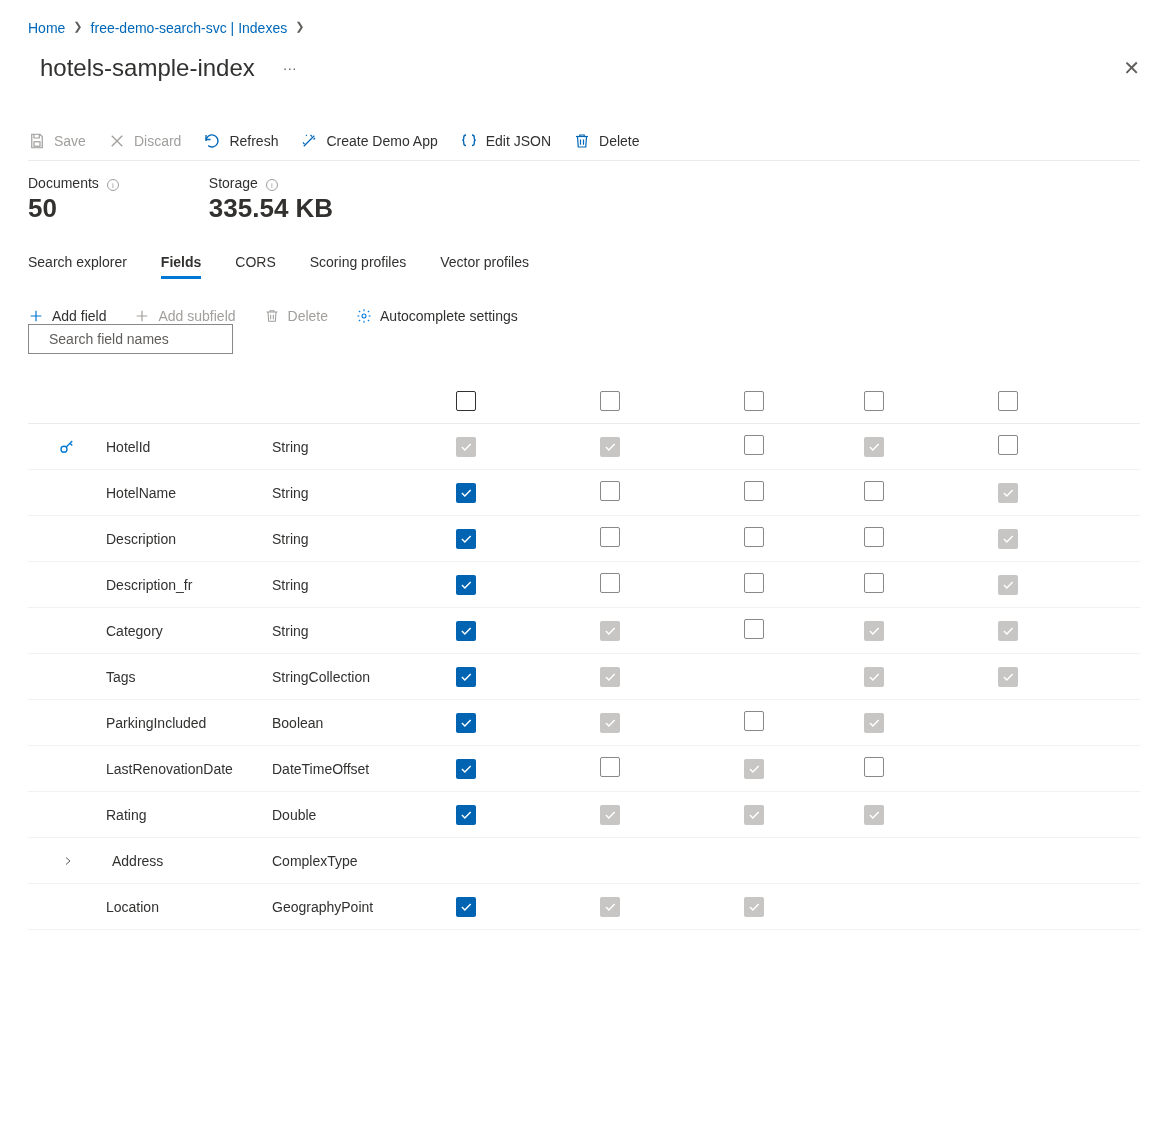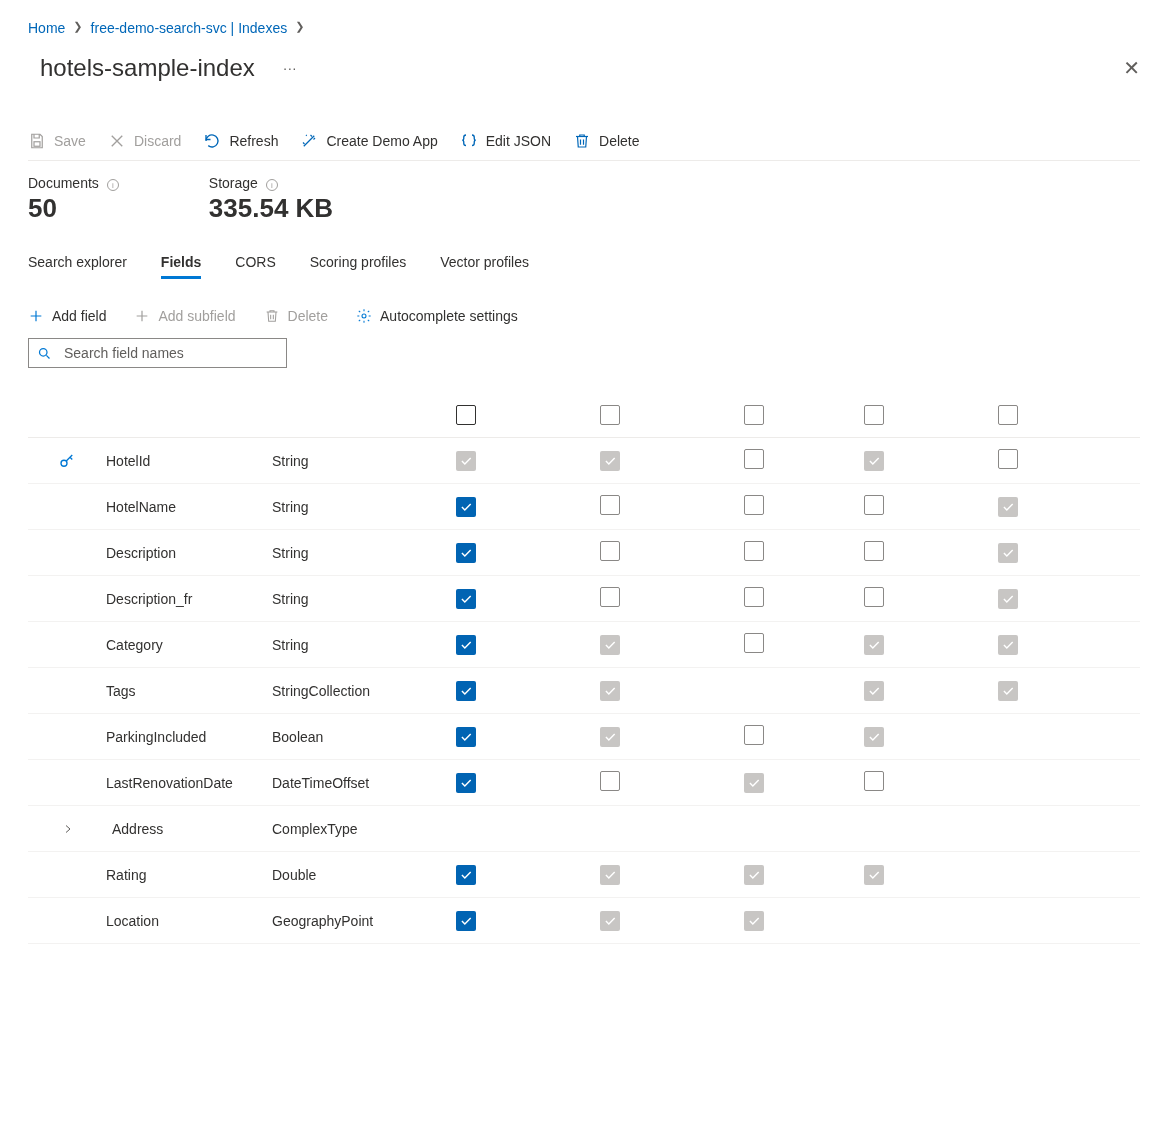--- a/index.html
+++ b/index.html
@@ -55,22 +55,22 @@
   .subtoolbar { display: flex; gap: 28px; margin-top: 30px; }
   .subtool { display: inline-flex; align-items: center; gap: 8px; cursor: pointer; }
   .subtool.disabled { color: #a19f9d; cursor: default; }
   .subtool svg { width: 16px; height: 16px; }
   .subtool.blue { color: #323130; }
   .subtool.blue svg { stroke: #0078d4; }
 
   
   .search-box {
     display: flex; align-items: center; gap: 10px;
-    border: 1px solid #8a8886; width: 259px; height: 30px;
-    padding: 0 8px; margin-top: 14px;
+    border: 1px solid #8a8886; width: 205px; height: 30px;
+    padding: 0 8px; 
   }
   .search-box svg { width: 15px; height: 15px; stroke: #0078d4; fill: none; }
   .search-box input { border: none; outline: none; font-size: 14px; flex: 1; color: #323130; }
   .search-box input::placeholder { color: #605e5c; }
 
   
   .grid { margin-top: 28px; width: 100%; }
   .row {
     display: grid;
     grid-template-columns: 78px 166px 184px 144px 144px 120px 134px 100px;
@@ -403,61 +403,61 @@
     <div><span class="cb empty"></span></div>
     <div><span class="cb gray-checked">
           <svg viewBox="0 0 24 24">
             <path d="M5 12l5 5L20 7"></path>
           </svg>
         </span></div>
     <div><span class="cb empty"></span></div>
     <div></div>
   </div>
     <div class="row">
+    <div></div>
+    <div>Rating</div>
+    <div>Double</div>
+    <div><span class="cb blue-checked">
+          <svg viewBox="0 0 24 24">
+            <path d="M5 12l5 5L20 7"></path>
+          </svg>
+        </span></div>
+    <div><span class="cb gray-checked">
+          <svg viewBox="0 0 24 24">
+            <path d="M5 12l5 5L20 7"></path>
+          </svg>
+        </span></div>
+    <div><span class="cb gray-checked">
+          <svg viewBox="0 0 24 24">
+            <path d="M5 12l5 5L20 7"></path>
+          </svg>
+        </span></div>
+    <div><span class="cb gray-checked">
+          <svg viewBox="0 0 24 24">
+            <path d="M5 12l5 5L20 7"></path>
+          </svg>
+        </span></div>
+    <div></div>
+  </div>
+    <div class="row">
     <div class="expand-col">
         <svg viewBox="0 0 24 24" fill="none" stroke-width="2">
           <path d="M8 5l8 7-8 7"></path>
         </svg>
       </div>
     <div style="padding-left:6px">Address</div>
     <div>ComplexType</div>
     <div></div>
     <div></div>
     <div></div>
     <div></div>
     <div></div>
   </div>
     <div class="row">
     <div></div>
-    <div>Rating</div>
-    <div>Double</div>
-    <div><span class="cb blue-checked">
-          <svg viewBox="0 0 24 24">
-            <path d="M5 12l5 5L20 7"></path>
-          </svg>
-        </span></div>
-    <div><span class="cb gray-checked">
-          <svg viewBox="0 0 24 24">
-            <path d="M5 12l5 5L20 7"></path>
-          </svg>
-        </span></div>
-    <div><span class="cb gray-checked">
-          <svg viewBox="0 0 24 24">
-            <path d="M5 12l5 5L20 7"></path>
-          </svg>
-        </span></div>
-    <div><span class="cb gray-checked">
-          <svg viewBox="0 0 24 24">
-            <path d="M5 12l5 5L20 7"></path>
-          </svg>
-        </span></div>
-    <div></div>
-  </div>
-    <div class="row">
-    <div></div>
     <div>Location</div>
     <div>GeographyPoint</div>
     <div><span class="cb blue-checked">
           <svg viewBox="0 0 24 24">
             <path d="M5 12l5 5L20 7"></path>
           </svg>
         </span></div>
     <div><span class="cb gray-checked">
           <svg viewBox="0 0 24 24">
             <path d="M5 12l5 5L20 7"></path>

